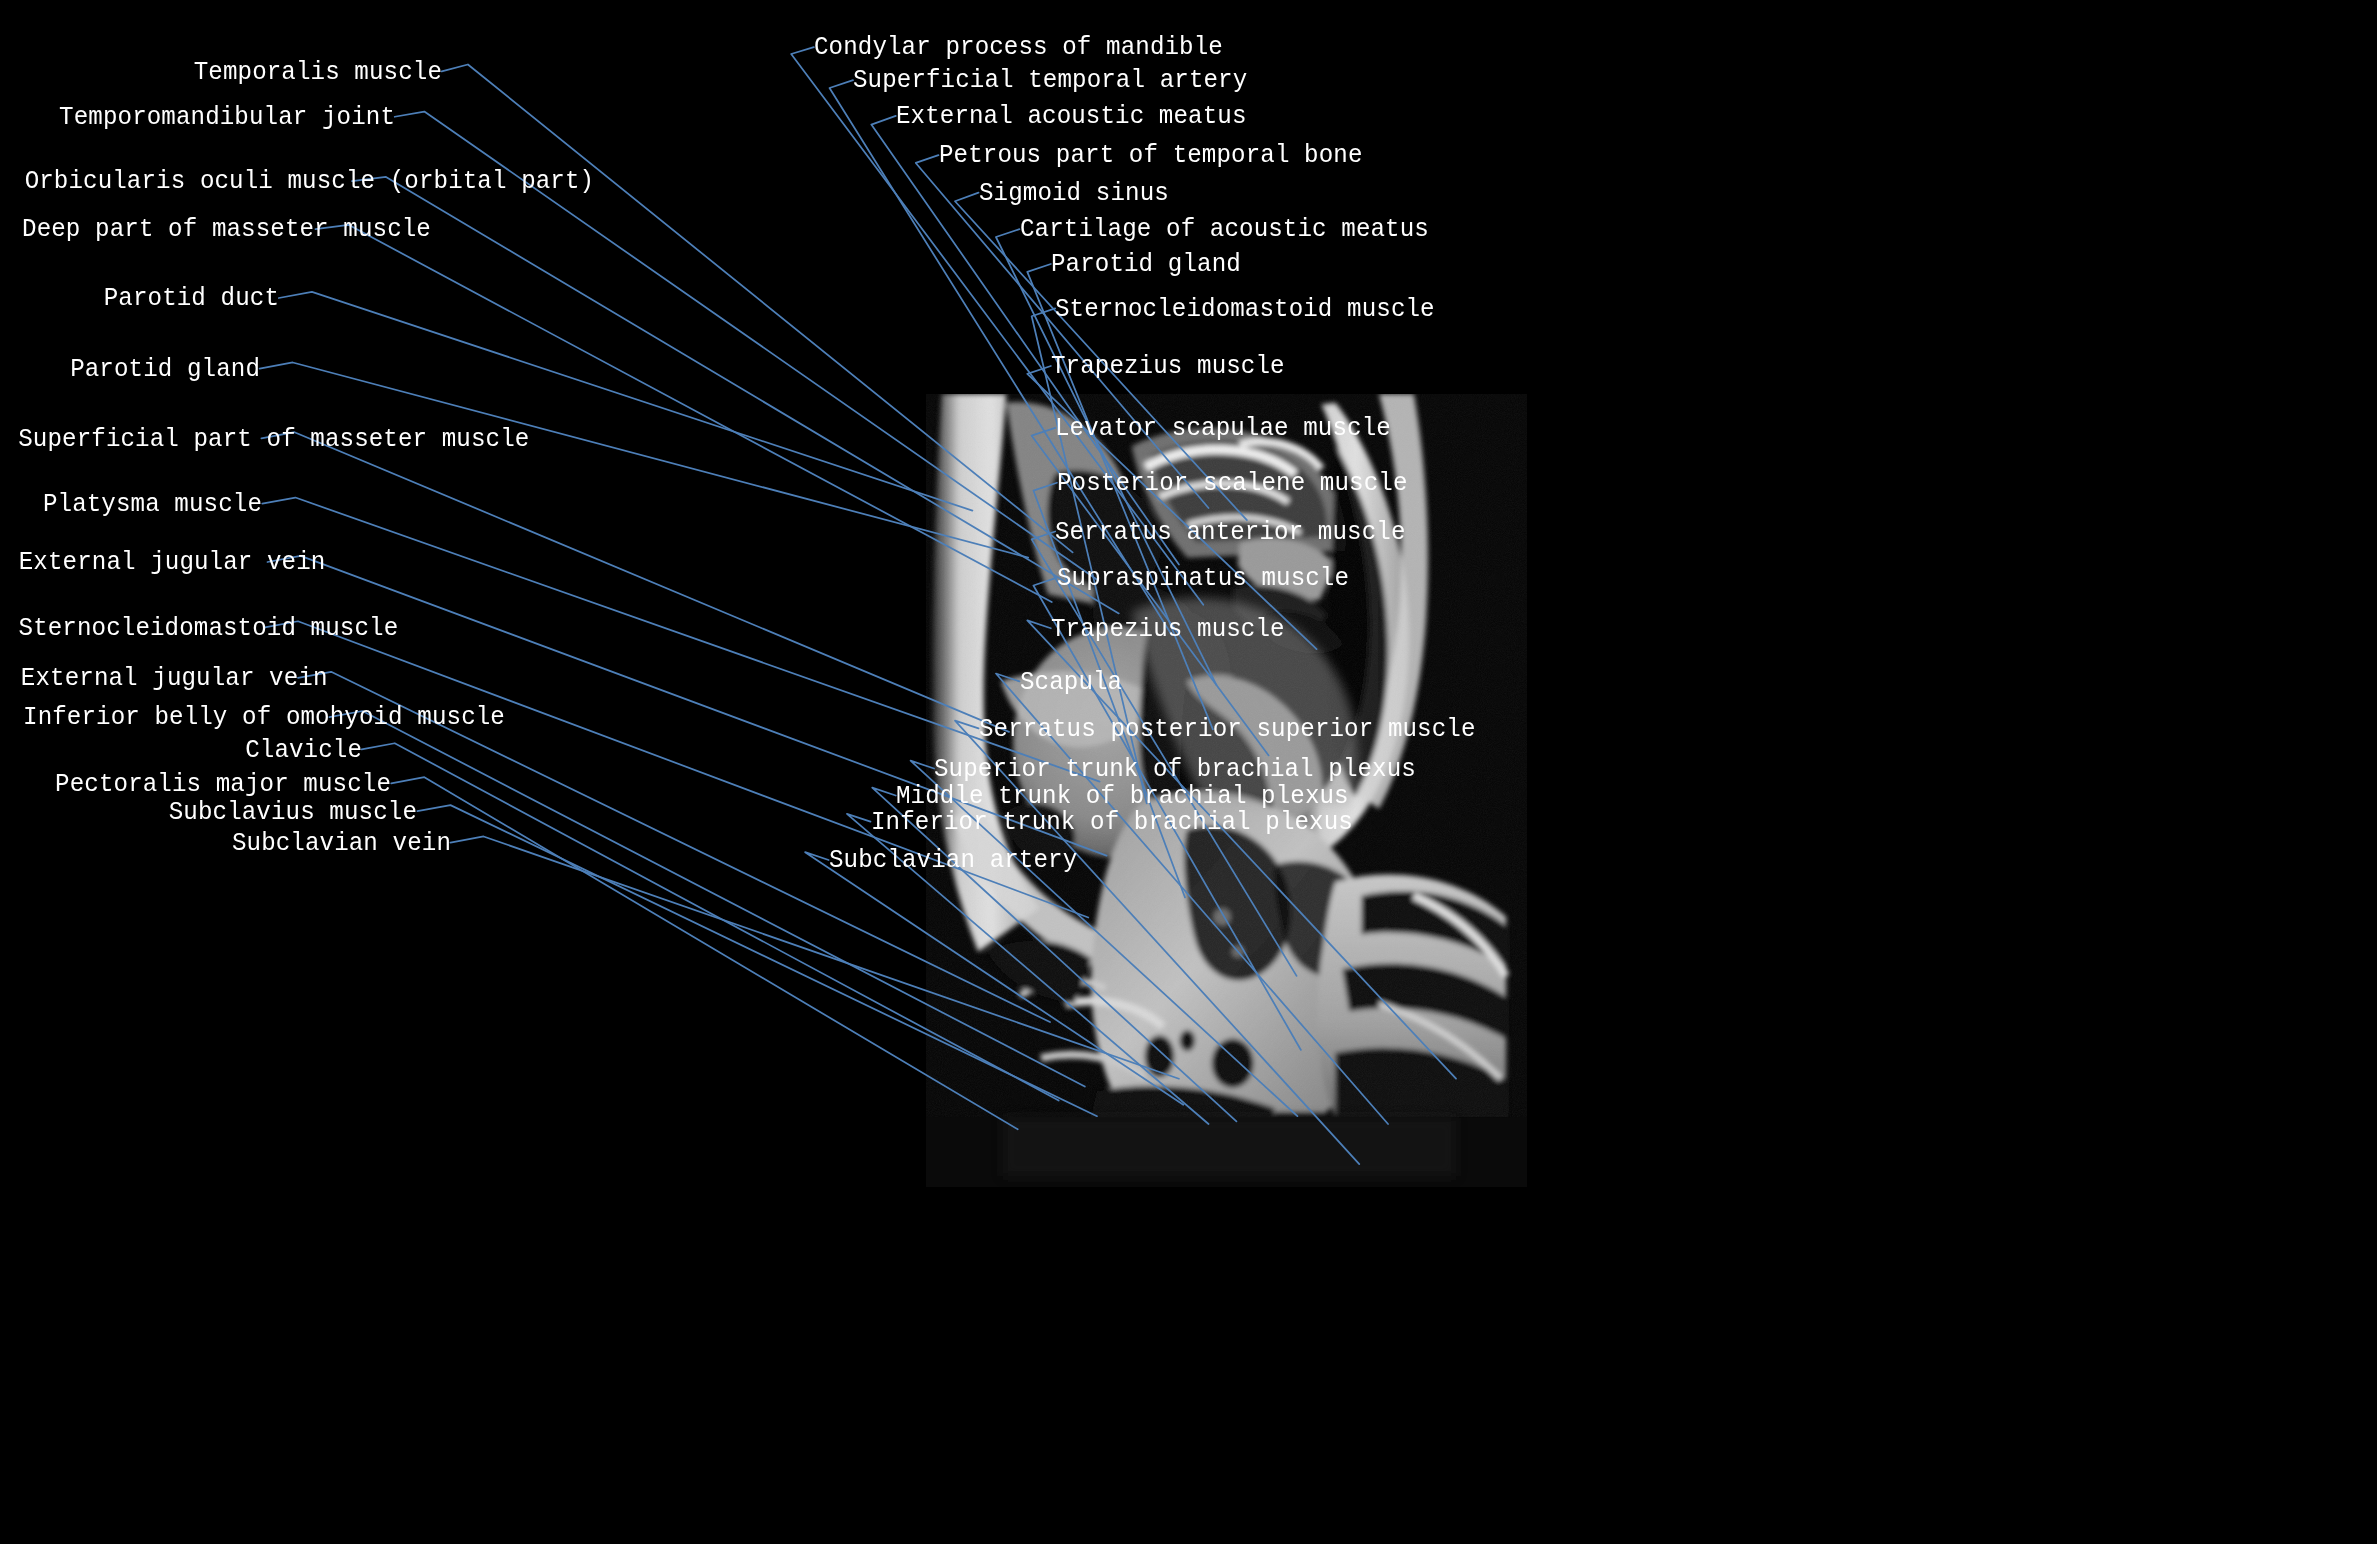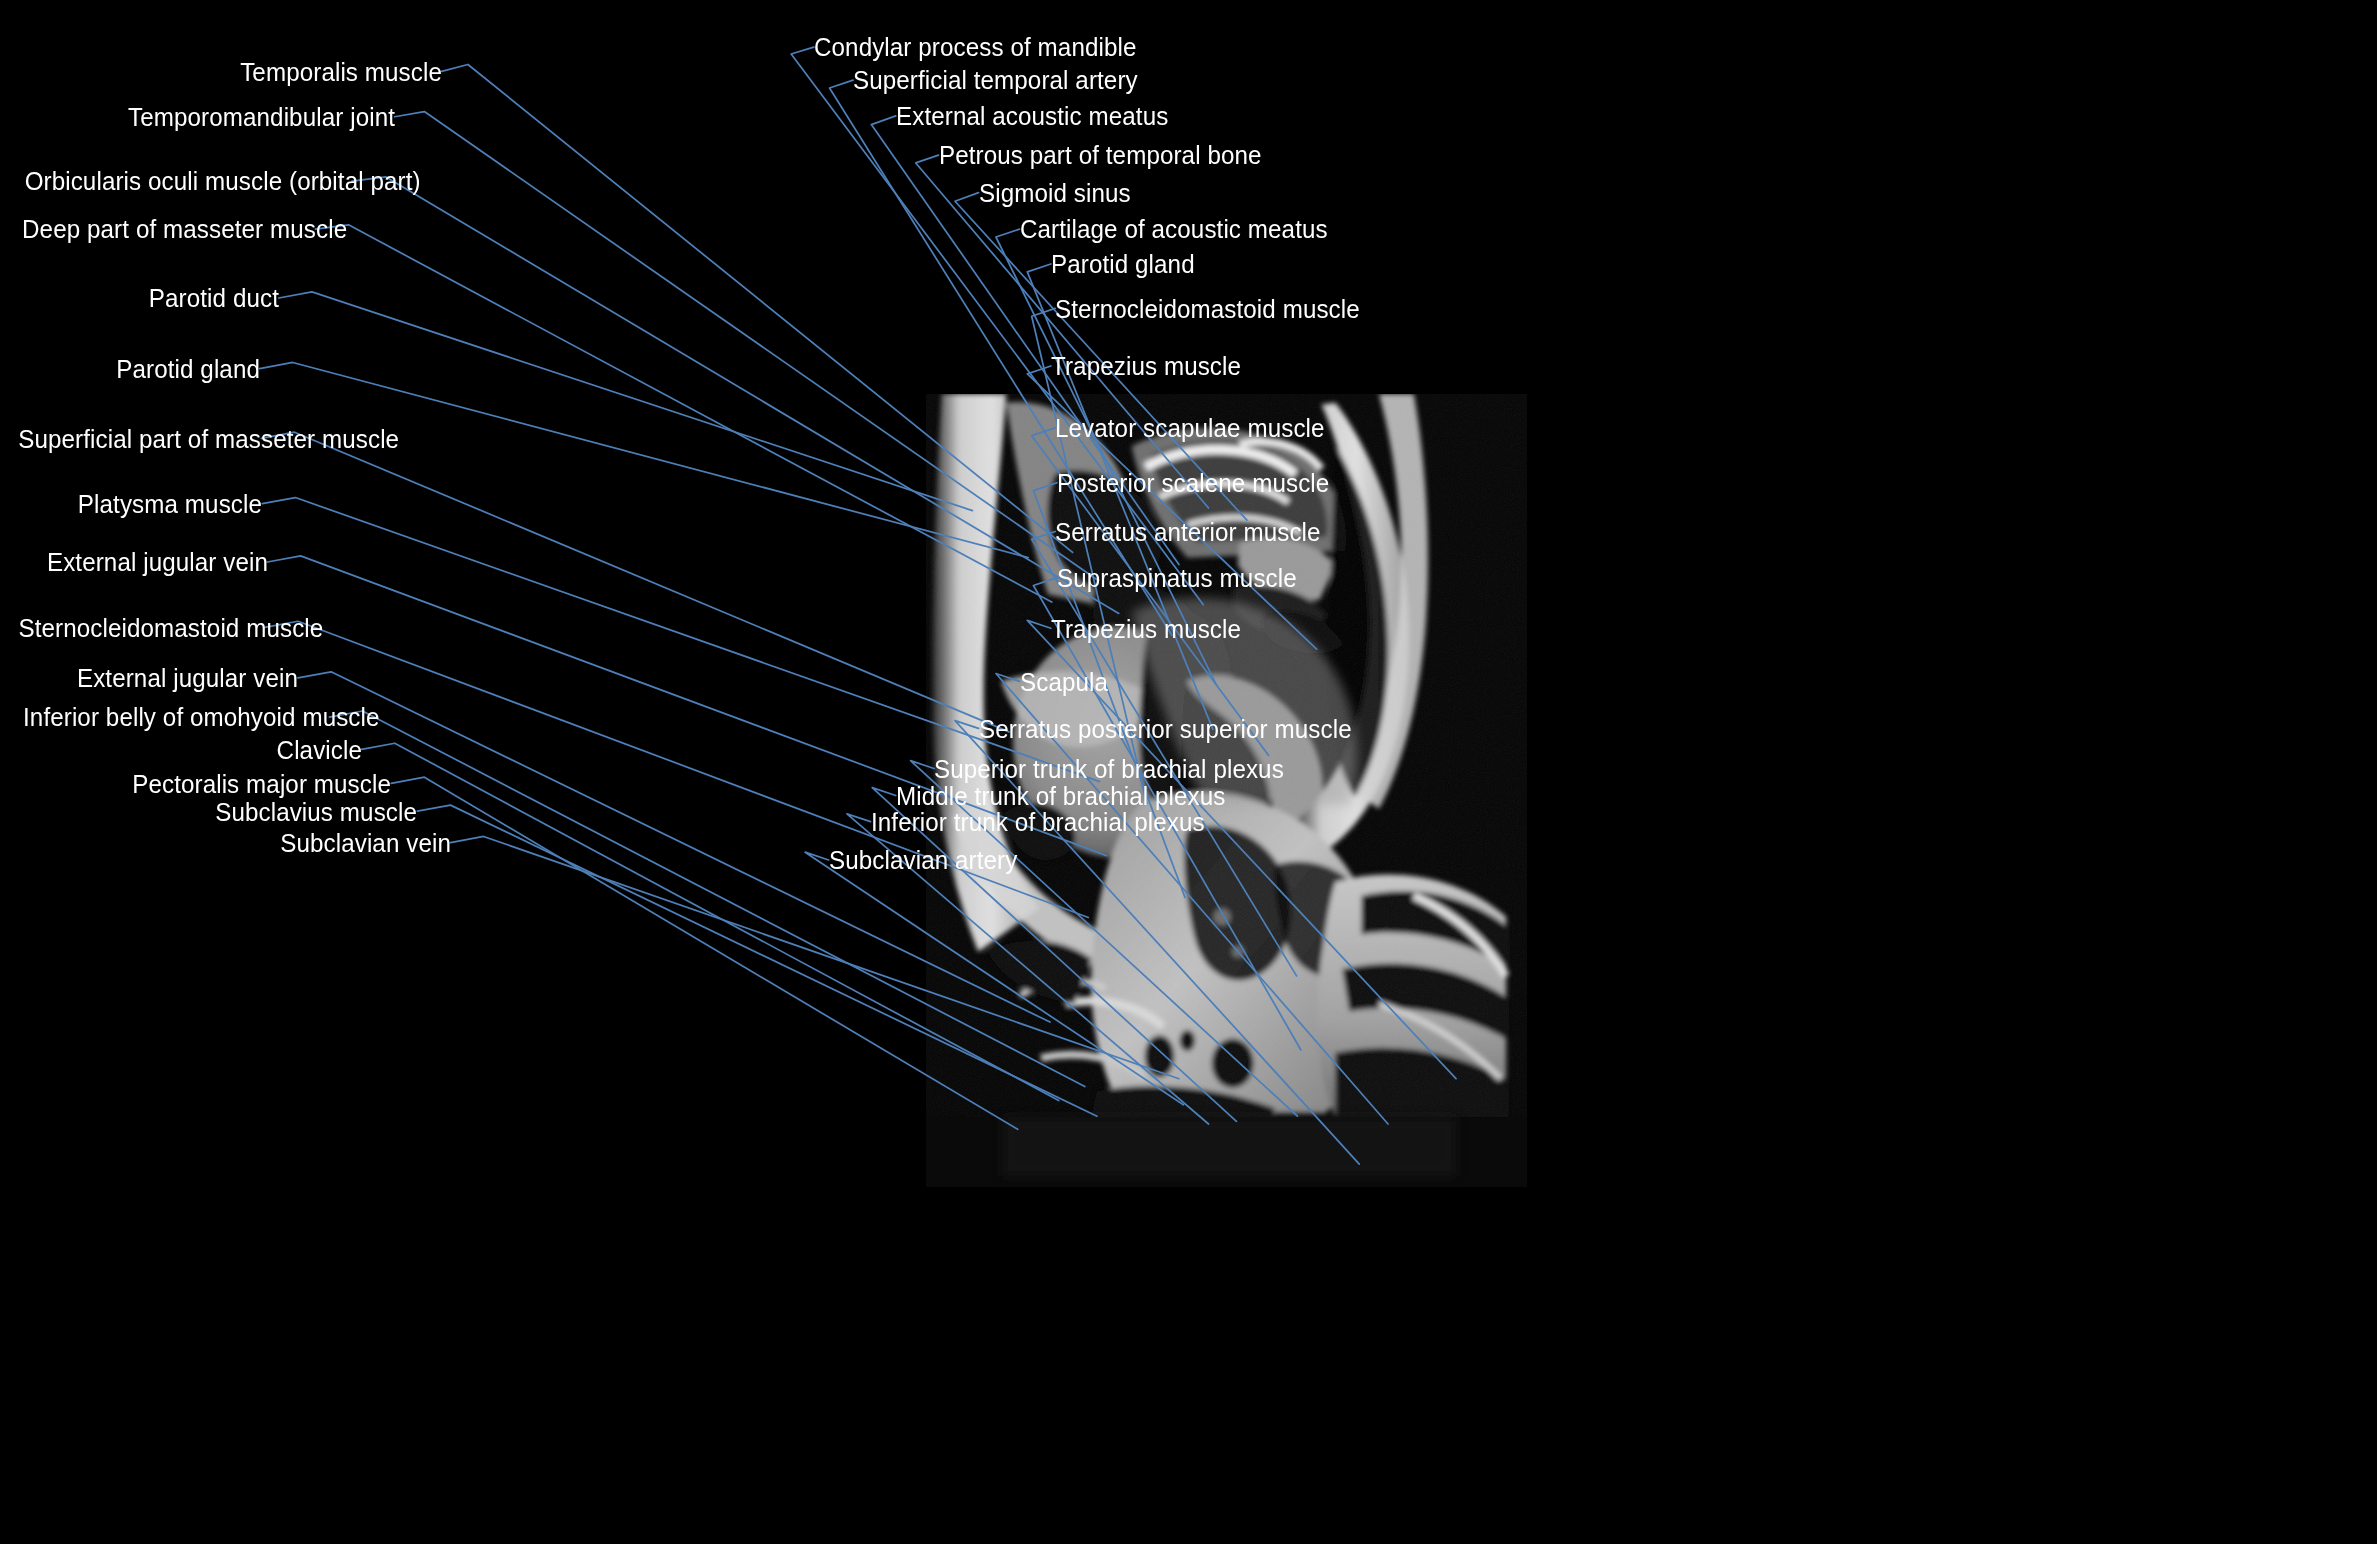--- a/index.html
+++ b/index.html
@@ -1,21 +1,21 @@
 <!DOCTYPE html>
 <html style="font-size:14px"><head>
 <meta charset="utf-8">
 <style>
   html,body{margin:0;padding:0;background:#000;}
   #stage{
     position:relative;
     width:2377px;height:1544px;
     background:#000;
     overflow:hidden;
-    font-family:Liberation Sans, sans-serif;
+    font-family:Liberation Mono, monospace;
   }
   #mri-wrap{
     position:absolute;
     left:926px;top:394px;
     width:601px;height:793px;
     overflow:hidden;
   }
   #mri-wrap svg{display:block;width:100%;height:100%;}
   #leaders{
     position:absolute;left:0;top:0;width:2377px;height:1544px;

